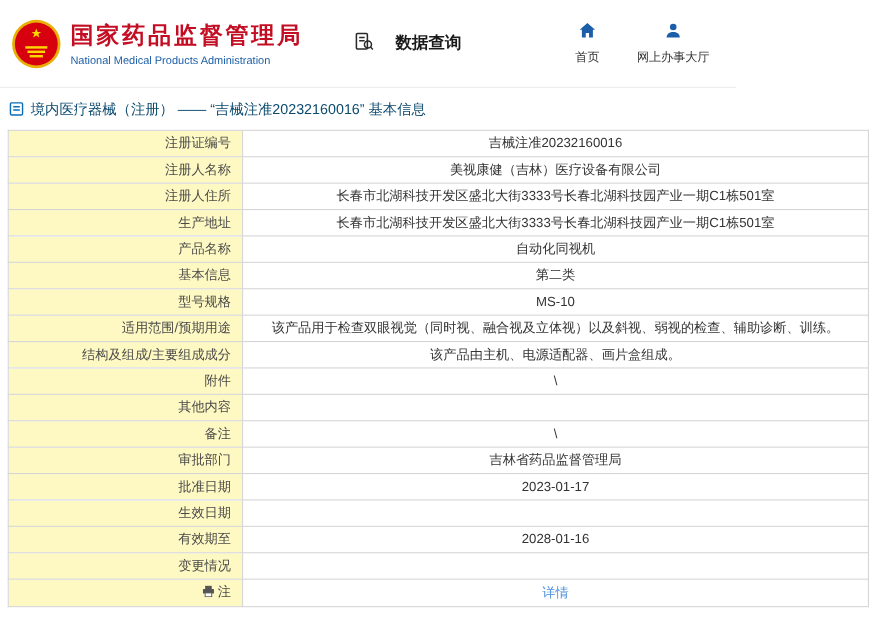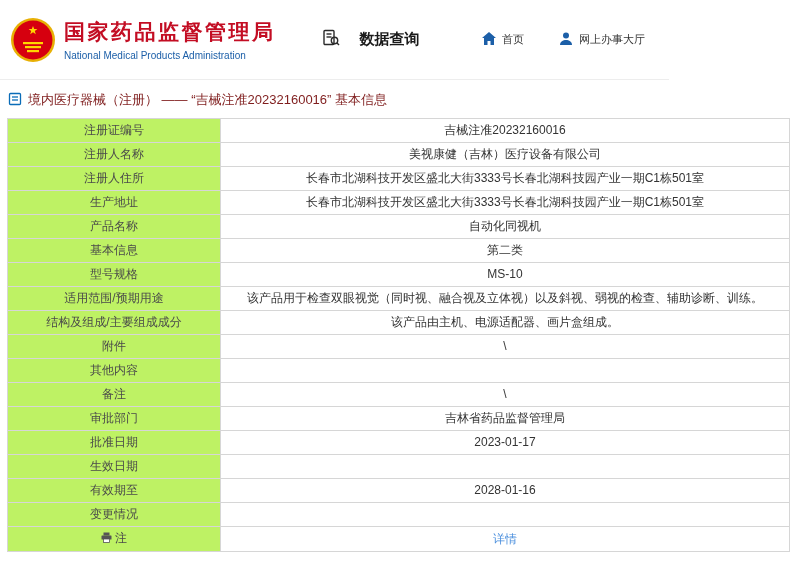--- a/index.html
+++ b/index.html
@@ -27,48 +27,48 @@
   }
   .org-en { font-size: 10px; color: #1c5fa8; margin-top: 4px; white-space: nowrap; }
   .data-query {
     display: flex; align-items: center; gap: 20px;
     margin-left: 46px;
     font-size: 15px; font-weight: bold; color: #1a1a1a;
     cursor: pointer; white-space: nowrap;
   }
   .top-nav { margin-left: auto; display: flex; gap: 34px; }
   .nav-item {
-    display: flex; flex-direction: row; align-items: center; gap: 5px;
+    display: flex; flex-direction: column; align-items: center; gap: 5px;
     font-size: 11px; color: #333; cursor: pointer; white-space: nowrap;
   }
 
   
   .title-bar {
     display: flex; align-items: center; gap: 6px;
     padding: 11px 8px 9px;
-    font-size: 13px; color: #7f1d1d; white-space: nowrap;
+    font-size: 13px; color: #0c4a6e; white-space: nowrap;
   }
 
   
   .info-table {
     border-collapse: collapse;
     margin: 0 7px; width: 783px;
     table-layout: fixed;
   }
   .info-table td {
     border: 1px solid #d6d6d6;
     font-size: 12px;
     padding: 4px 10px;
     height: 23px; line-height: 15px;
     color: #333;
     overflow: hidden; white-space: nowrap;
   }
   td.label {
-    width: 213px; text-align: center;
-    background: #bef264; color: #4a4a4a;
+    width: 213px; text-align: right;
+    background: #fef9c3; color: #4a4a4a;
   }
   td.value { background: #fff; text-align: center; }
   .detail-link { color: #4b8fdd; text-decoration: none; cursor: pointer; }
   .note-icon { display: inline-block; vertical-align: -1px; margin-right: 3px; }
 </style>
 </head>
 <body>
 
 <div class="screen">
 

